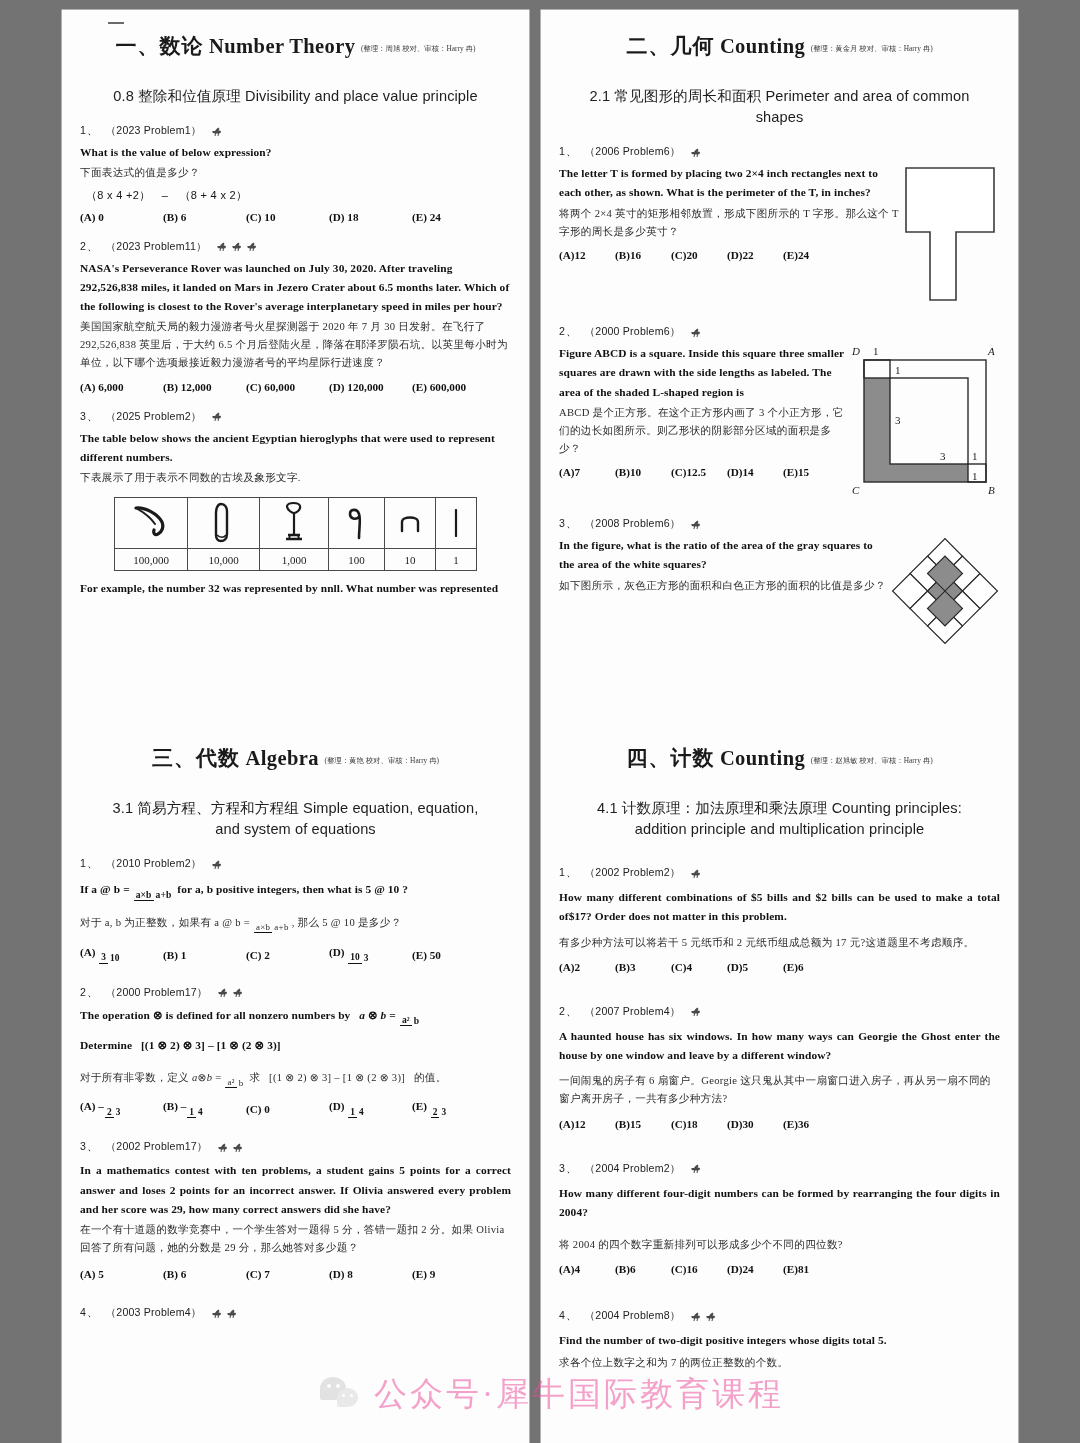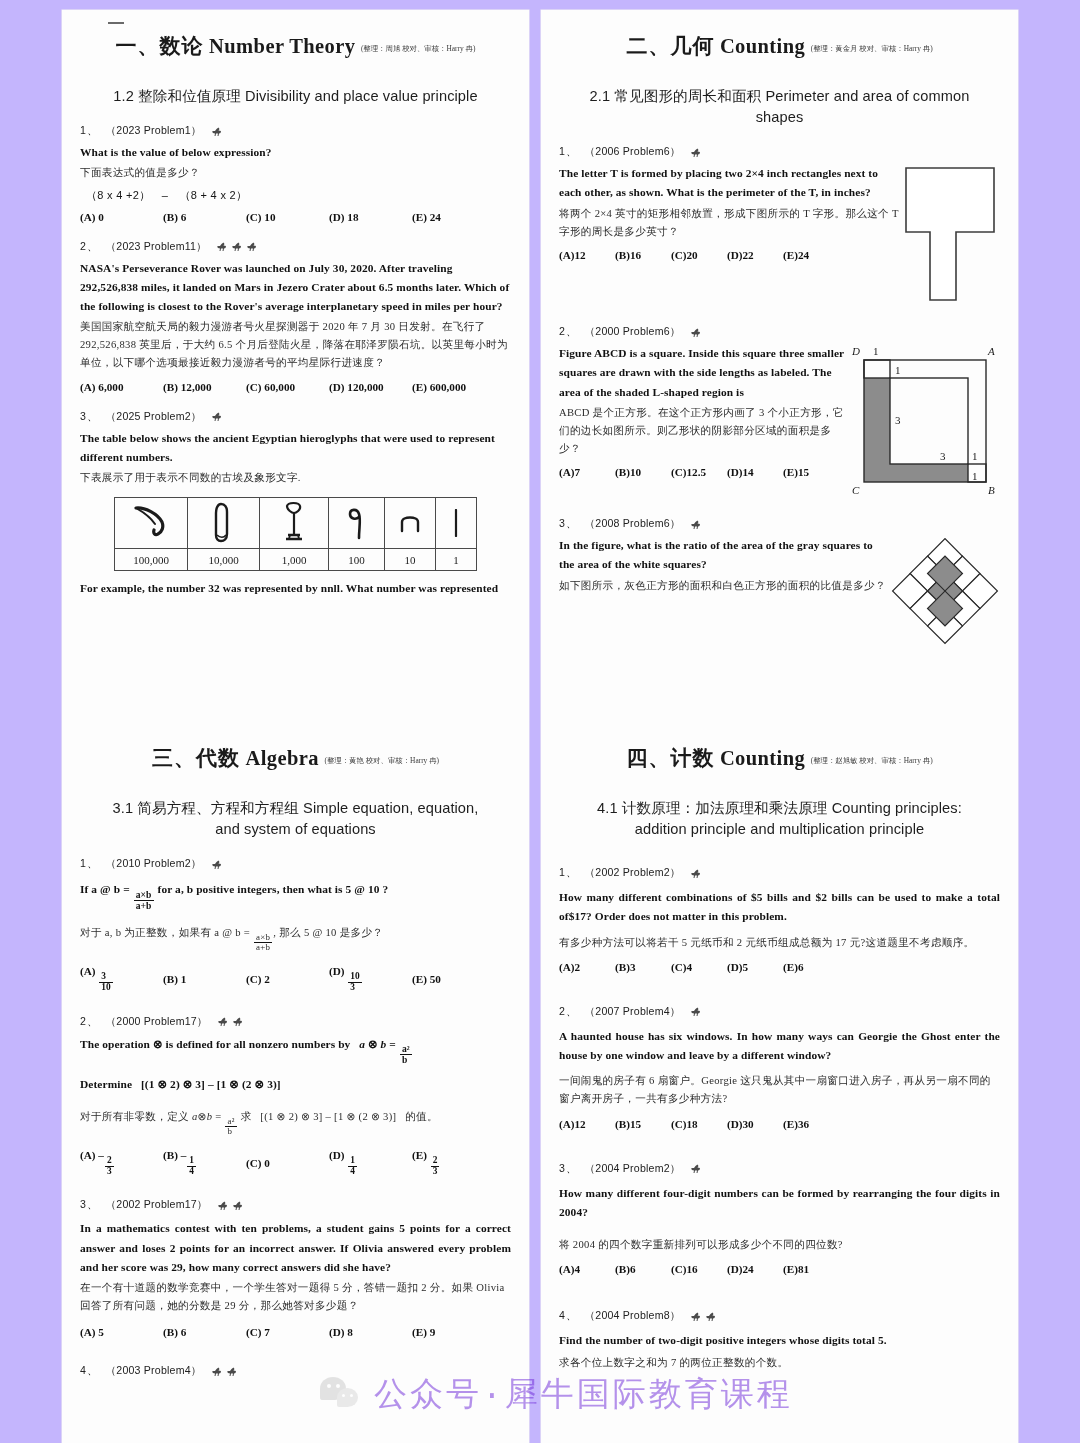--- a/index.html
+++ b/index.html
@@ -19,21 +19,21 @@
   .sheet {
     position: absolute;
     inset: 0;
     display: grid;
     grid-template-columns: 540px 540px;
     grid-template-rows: 722px 721px;
   }
   .panel {
     position: relative;
     overflow: hidden;
-    background: #c4b5fd;
+    background: #737373;
   }
   .page {
     position: absolute;
     left: 28px;
     right: 11px;
     top: 6px;
     bottom: 0;
     background: #fdfdfd;
     box-shadow: 0 0 0 0.5px #f1f1f1;
     padding: 0 0 0 0;
@@ -131,21 +131,22 @@
     color: #111;
     margin-top: 8px;
     align-items: center;
   }
   .choices.wide > span { width: 83px; flex: none; }
   .choices.narrow > span { width: 56px; flex: none; }
 
   
   .frac {
     display: inline-flex;
-    flex-direction: column;
+    flex-direction: row;
+    align-items: center;
     vertical-align: -0.45em;
     line-height: 1.04;
     font-size: .84em;
     margin: 0 1px;
   }
   .frac .num { border-bottom: 1px solid #111; padding: 0 2px; }
   .frac .den { padding: 0 2px; }
   .italic { font-style: italic; }
 
   
@@ -186,44 +187,44 @@
   .wm-logo { position: relative; width: 44px; height: 36px; }
   .wm-b1, .wm-b2 {
     position: absolute;
     background: #c9c9c9;
     border-radius: 50% 50% 50% 10%;
   }
   .wm-b1 { width: 26px; height: 23px; left: 0; top: 0; }
   .wm-b2 { width: 21px; height: 19px; left: 17px; top: 11px; background:#d6d6d6; }
   .wm-dot { position: absolute; width: 4px; height: 4px; background: #fff; border-radius: 50%; }
   .wm-text {
-    font-family: Liberation Mono, monospace;
+    font-family: Liberation Serif, serif;
     font-size: 33px;
-    color: #6d28d9;
+    color: #ec4899;
     letter-spacing: 3px;
     white-space: nowrap;
   }
 </style>
 </head>
 <body>
 
 <div class="sheet">
 
   <div class="panel p1">
     <div class="page">
       <div class="tilde"></div>
       <div class="inner">
 
         <div class="chapter-title">
           <span class="cn">一、数论</span>
           <span>Number Theory</span>
           <span class="credit">(整理：周旭 校对、审核：Harry 冉)</span>
         </div>
 
-        <div class="section-title">1.2 整除和位值原理  Divisibility and place value principle</div>
+        <div class="section-title">0.8 整除和位值原理  Divisibility and place value principle</div>
 
         <div class="problem">
           <div class="pnum">
             <span class="idx">1、</span>
             <span class="src">（2023 Problem1）</span>
             <span class="horses">
               <svg class="horse" viewBox="0 0 24 18">
                   <path fill="#4a4a4a" d="M2 9c2-1 4-1 6-1l3-4 4-3 2 3-2 3 5 1-1 4-3 1-1 5h-2l1-5-4 0-1 5H7l1-5-4-1z"></path>
                 </svg>
             </span>

